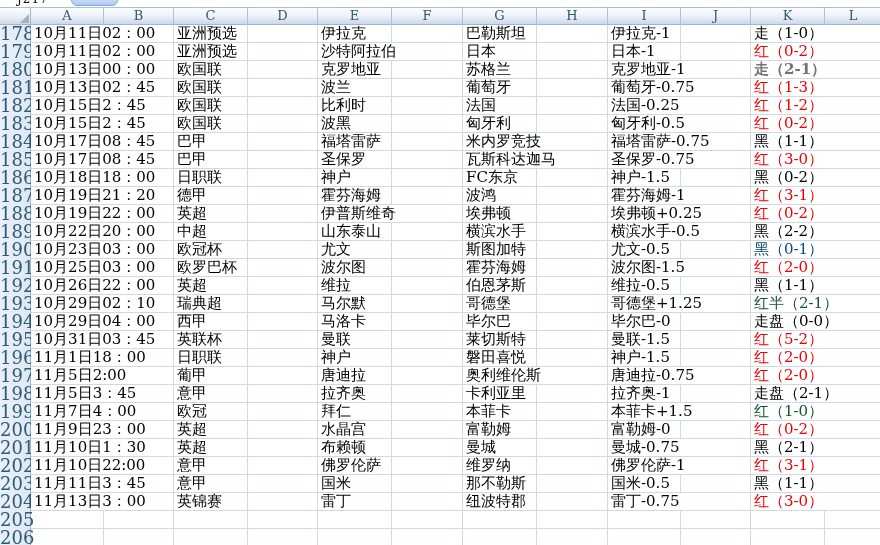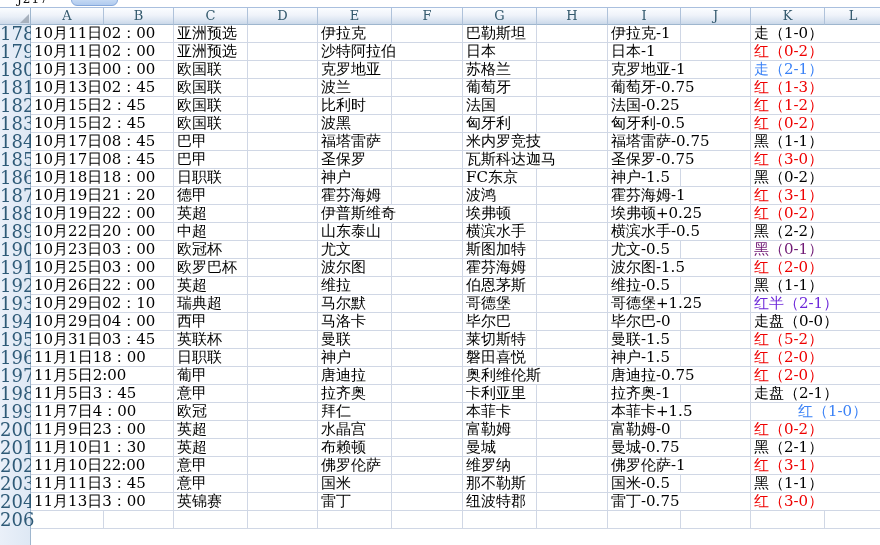--- a/index.html
+++ b/index.html
@@ -107,21 +107,21 @@
           <div class="cell cA"><span class="ovf">10月13日00：00</span></div>
           <div class="cell cB"></div>
           <div class="cell cC"><span class="ovf">欧国联</span></div>
           <div class="cell cD"></div>
           <div class="cell cE"><span class="ovf">克罗地亚</span></div>
           <div class="cell cF"></div>
           <div class="cell cG"><span class="ovf">苏格兰</span></div>
           <div class="cell cH"></div>
           <div class="cell cI"><span class="ovf">克罗地亚-1</span></div>
           <div class="cell cJ"></div>
-          <div class="cell cK"><span class="ovf" style="color: #3b82f6;">走（2-1）</span></div>
+          <div class="cell cK"><span class="ovf" style="color: #737373; font-weight: bold;">走（2-1）</span></div>
           <div class="cell cL"></div>
         </div>
         <div class="row">
           <div class="rowhdr">181</div>
           <div class="cell cA"><span class="ovf">10月13日02：45</span></div>
           <div class="cell cB"></div>
           <div class="cell cC"><span class="ovf">欧国联</span></div>
           <div class="cell cD"></div>
           <div class="cell cE"><span class="ovf">波兰</span></div>
           <div class="cell cF"></div>
@@ -257,21 +257,21 @@
           <div class="cell cA"><span class="ovf">10月23日03：00</span></div>
           <div class="cell cB"></div>
           <div class="cell cC"><span class="ovf">欧冠杯</span></div>
           <div class="cell cD"></div>
           <div class="cell cE"><span class="ovf">尤文</span></div>
           <div class="cell cF"></div>
           <div class="cell cG"><span class="ovf">斯图加特</span></div>
           <div class="cell cH"></div>
           <div class="cell cI"><span class="ovf">尤文-0.5</span></div>
           <div class="cell cJ"></div>
-          <div class="cell cK"><span class="ovf" style="color: #701a75;">黑（0-1）</span></div>
+          <div class="cell cK"><span class="ovf" style="color: #0c4a6e;">黑（0-1）</span></div>
           <div class="cell cL"></div>
         </div>
         <div class="row">
           <div class="rowhdr">191</div>
           <div class="cell cA"><span class="ovf">10月25日03：00</span></div>
           <div class="cell cB"></div>
           <div class="cell cC"><span class="ovf">欧罗巴杯</span></div>
           <div class="cell cD"></div>
           <div class="cell cE"><span class="ovf">波尔图</span></div>
           <div class="cell cF"></div>
@@ -302,21 +302,21 @@
           <div class="cell cA"><span class="ovf">10月29日02：10</span></div>
           <div class="cell cB"></div>
           <div class="cell cC"><span class="ovf">瑞典超</span></div>
           <div class="cell cD"></div>
           <div class="cell cE"><span class="ovf">马尔默</span></div>
           <div class="cell cF"></div>
           <div class="cell cG"><span class="ovf">哥德堡</span></div>
           <div class="cell cH"></div>
           <div class="cell cI"><span class="ovf">哥德堡+1.25</span></div>
           <div class="cell cJ"></div>
-          <div class="cell cK"><span class="ovf" style="color: #6d28d9;">红半（2-1）</span></div>
+          <div class="cell cK"><span class="ovf" style="color: #14532d;">红半（2-1）</span></div>
           <div class="cell cL"></div>
         </div>
         <div class="row">
           <div class="rowhdr">194</div>
           <div class="cell cA"><span class="ovf">10月29日04：00</span></div>
           <div class="cell cB"></div>
           <div class="cell cC"><span class="ovf">西甲</span></div>
           <div class="cell cD"></div>
           <div class="cell cE"><span class="ovf">马洛卡</span></div>
           <div class="cell cF"></div>
@@ -392,21 +392,21 @@
           <div class="cell cA"><span class="ovf">11月7日4：00</span></div>
           <div class="cell cB"></div>
           <div class="cell cC"><span class="ovf">欧冠</span></div>
           <div class="cell cD"></div>
           <div class="cell cE"><span class="ovf">拜仁</span></div>
           <div class="cell cF"></div>
           <div class="cell cG"><span class="ovf">本菲卡</span></div>
           <div class="cell cH"></div>
           <div class="cell cI"><span class="ovf">本菲卡+1.5</span></div>
           <div class="cell cJ"></div>
-          <div class="cell cK"><span class="ovf" style="color: #3b82f6; margin-left: 44px;">红（1-0）</span></div>
+          <div class="cell cK"><span class="ovf" style="color: #14532d;">红（1-0）</span></div>
           <div class="cell cL"></div>
         </div>
         <div class="row">
           <div class="rowhdr">200</div>
           <div class="cell cA"><span class="ovf">11月9日23：00</span></div>
           <div class="cell cB"></div>
           <div class="cell cC"><span class="ovf">英超</span></div>
           <div class="cell cD"></div>
           <div class="cell cE"><span class="ovf">水晶宫</span></div>
           <div class="cell cF"></div>
@@ -471,20 +471,35 @@
           <div class="cell cE"><span class="ovf">雷丁</span></div>
           <div class="cell cF"></div>
           <div class="cell cG"><span class="ovf">纽波特郡</span></div>
           <div class="cell cH"></div>
           <div class="cell cI"><span class="ovf">雷丁-0.75</span></div>
           <div class="cell cJ"></div>
           <div class="cell cK"><span class="ovf" style="color: rgb(238, 0, 0);">红（3-0）</span></div>
           <div class="cell cL"></div>
         </div>
         <div class="row">
+          <div class="rowhdr">205</div>
+          <div class="cell cA"></div>
+          <div class="cell cB"></div>
+          <div class="cell cC"></div>
+          <div class="cell cD"></div>
+          <div class="cell cE"></div>
+          <div class="cell cF"></div>
+          <div class="cell cG"></div>
+          <div class="cell cH"></div>
+          <div class="cell cI"></div>
+          <div class="cell cJ"></div>
+          <div class="cell cK"></div>
+          <div class="cell cL"></div>
+        </div>
+        <div class="row">
           <div class="rowhdr">206</div>
           <div class="cell cA"></div>
           <div class="cell cB"></div>
           <div class="cell cC"></div>
           <div class="cell cD"></div>
           <div class="cell cE"></div>
           <div class="cell cF"></div>
           <div class="cell cG"></div>
           <div class="cell cH"></div>
           <div class="cell cI"></div>

